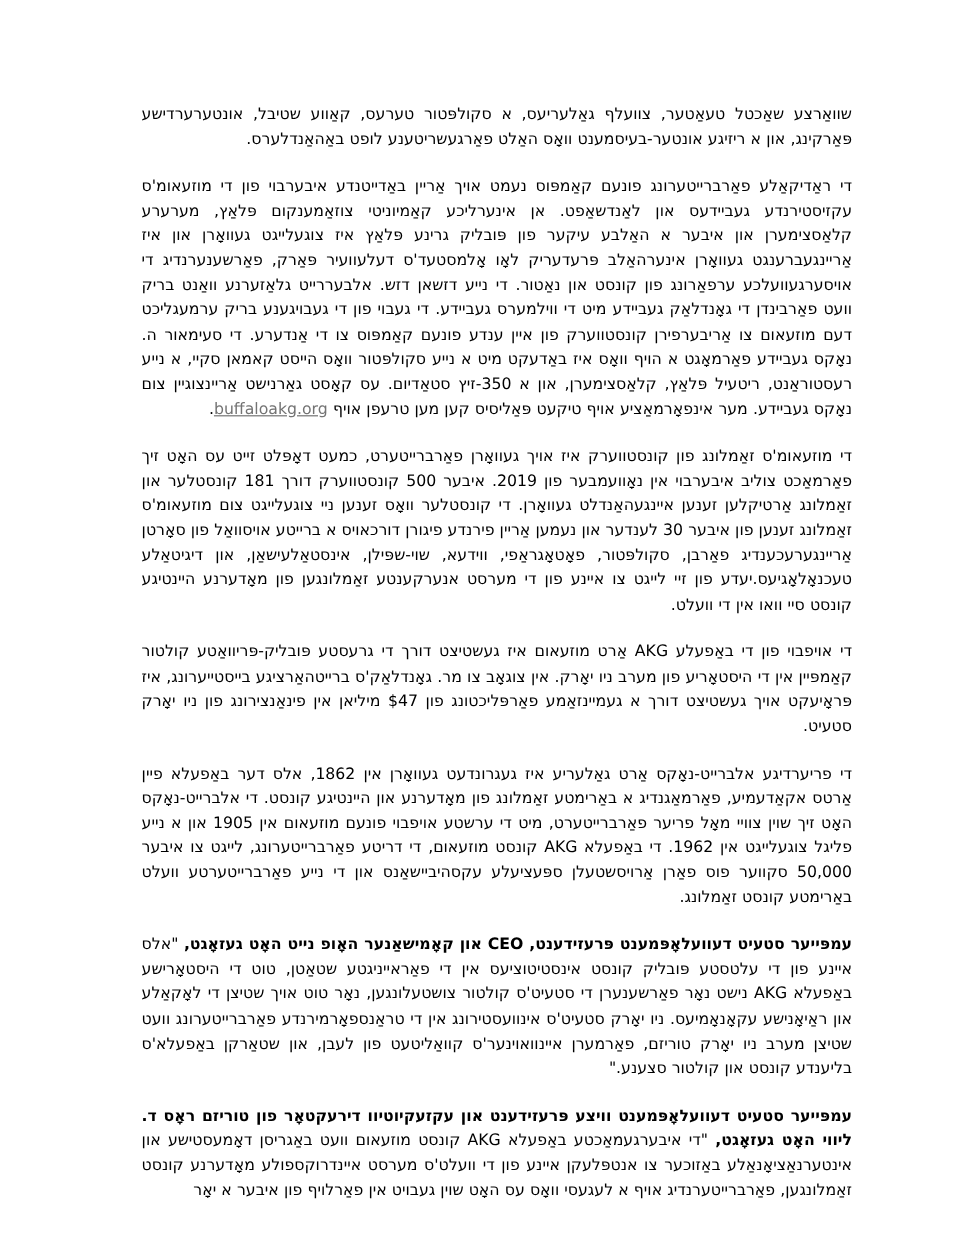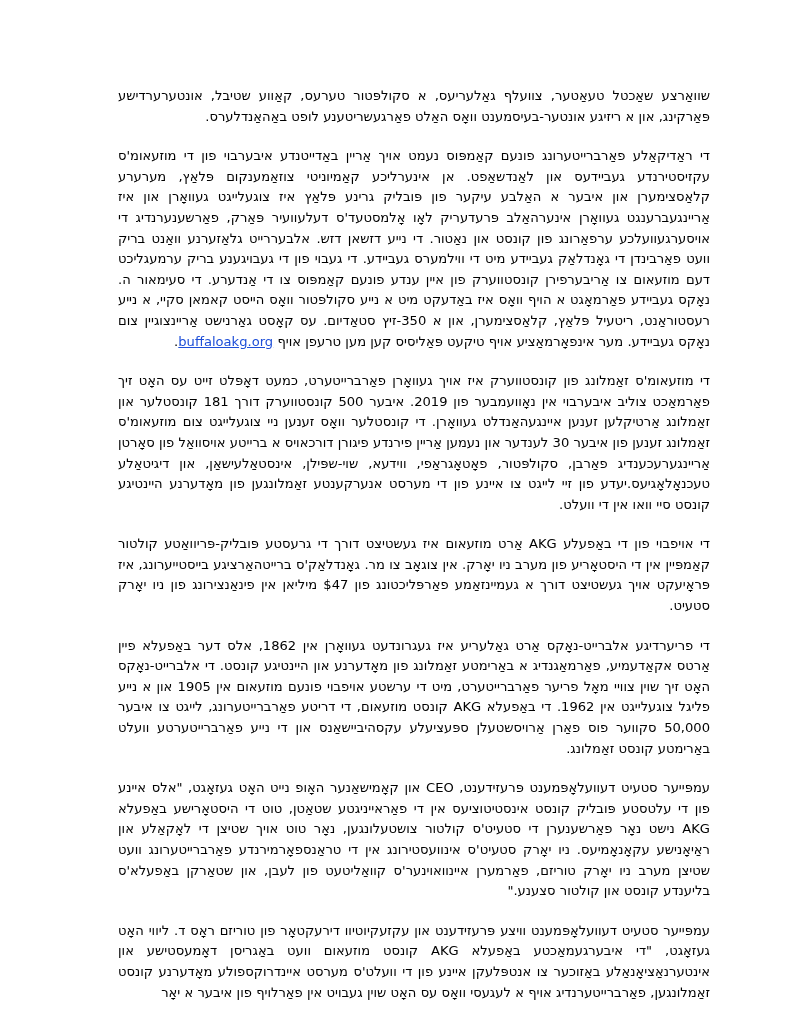--- a/index.html
+++ b/index.html
@@ -35,26 +35,26 @@
     line-height: 20.6px;
     direction: rtl;
     text-align: justify;
     unicode-bidi: isolate;
     word-spacing: 0.1px;
   }
   p.para:last-child {
     margin-bottom: 0;
   }
   .lead {
-    font-weight: normal;
+    font-weight: bold;
   }
   .italic-title {
   }
   a.weblink {
-    color: #1d4ed8;
+    color: #737373;
     text-decoration: underline;
     direction: ltr;
     unicode-bidi: embed;
   }
 </style>
 </head>
 <body>
 
 <div class="page">
   <div class="doc-body">

